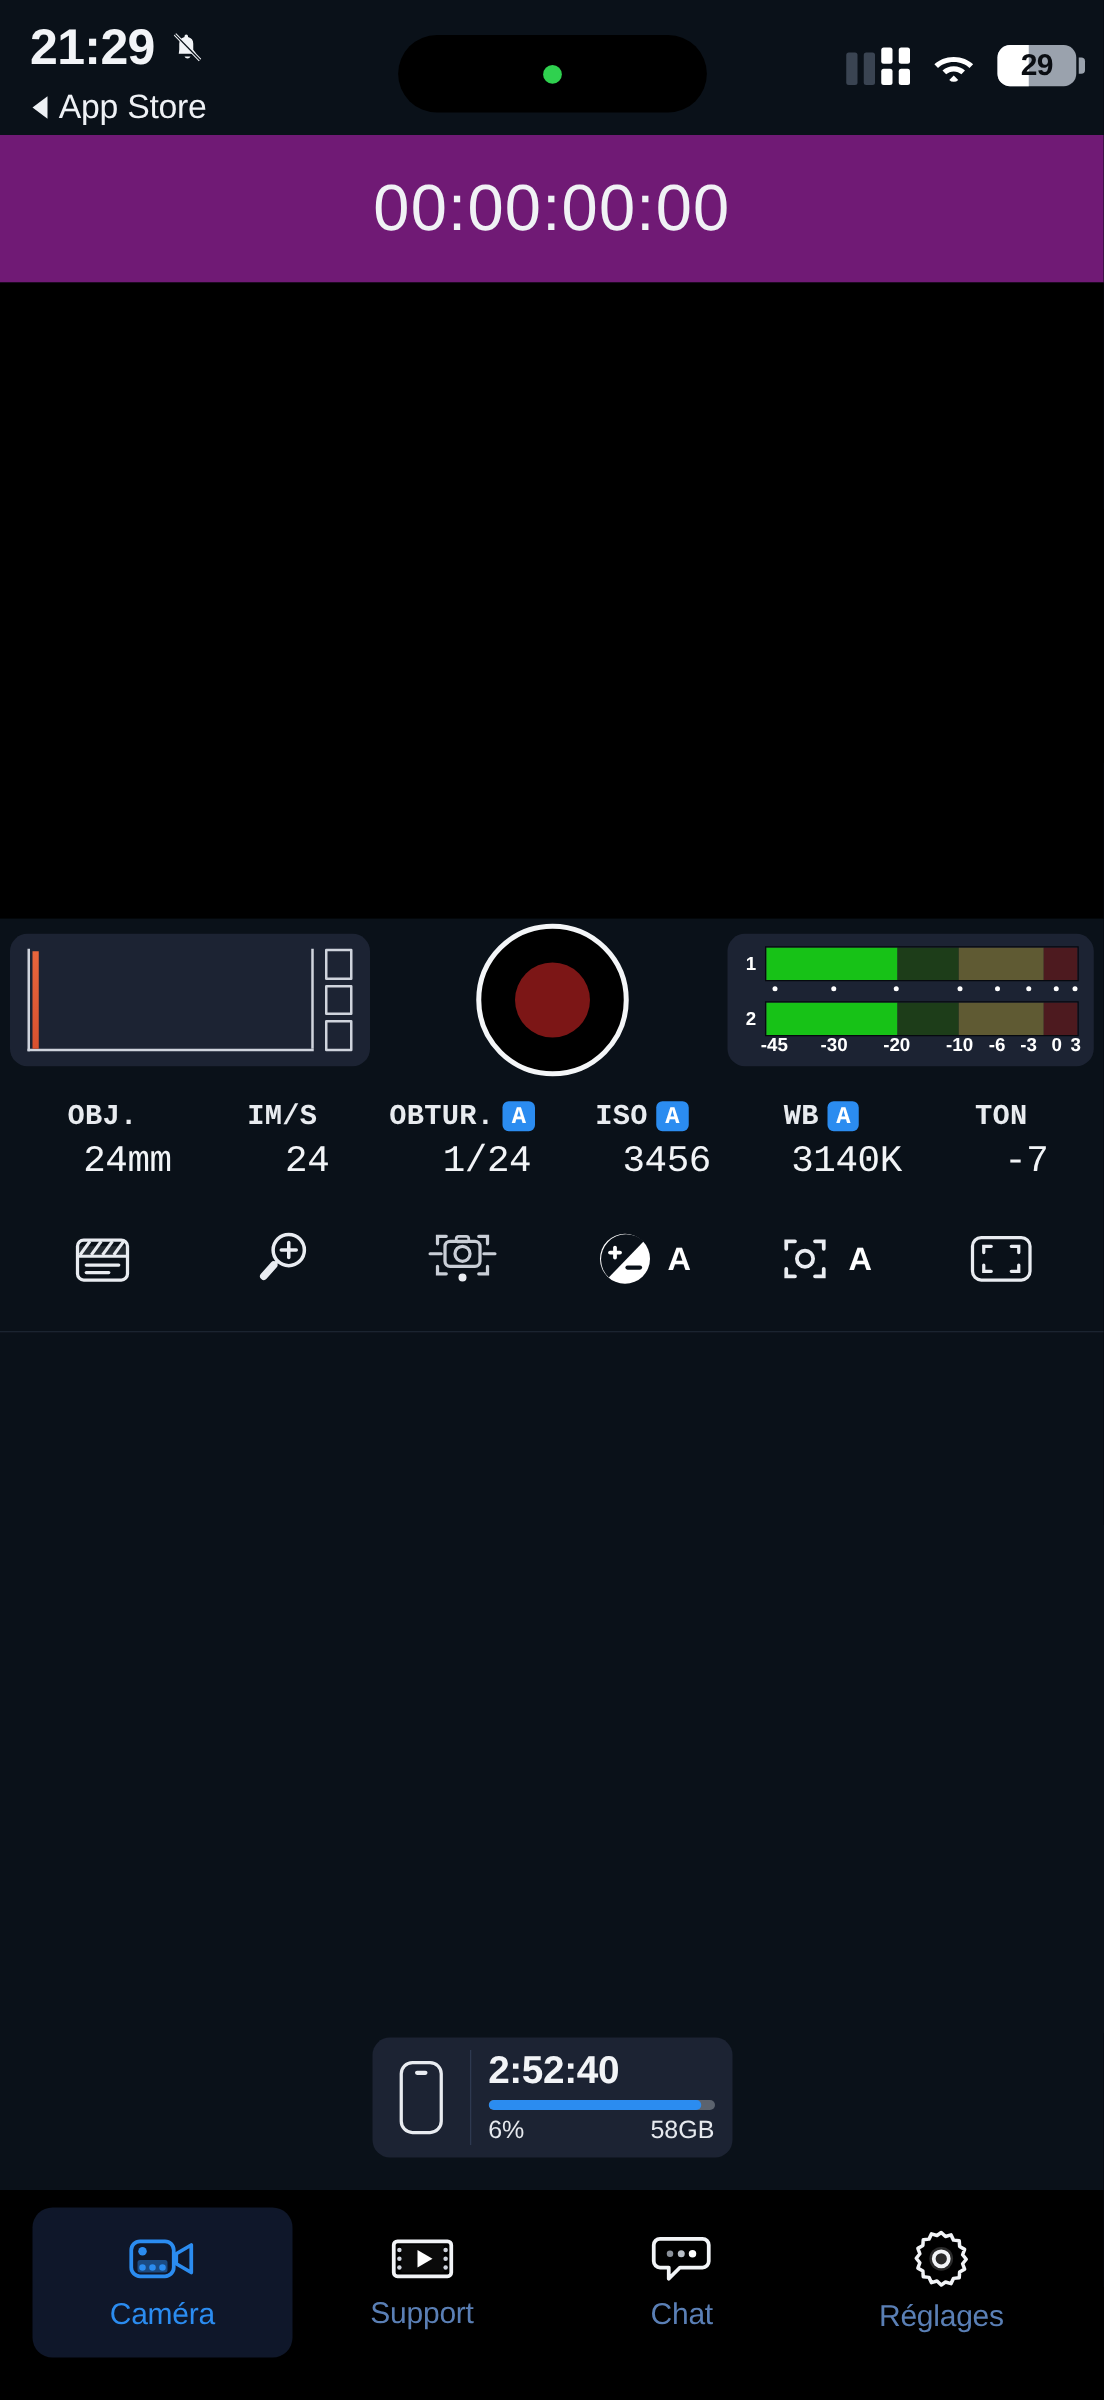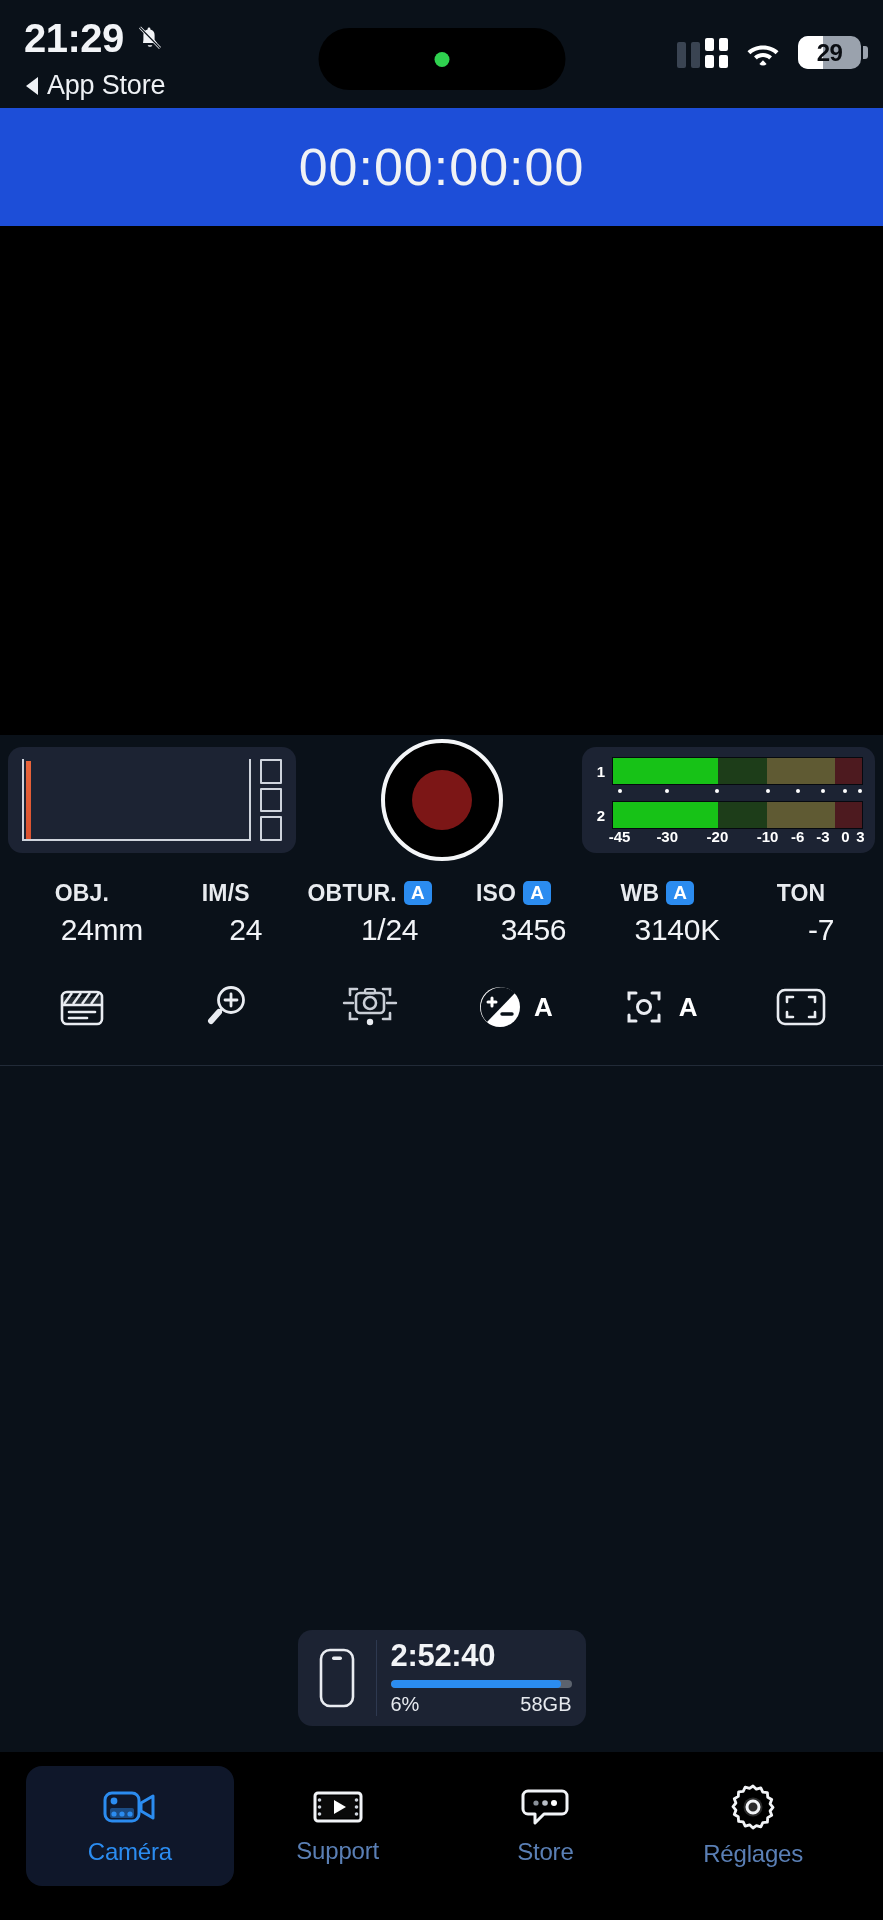--- a/index.html
+++ b/index.html
@@ -31,21 +31,21 @@
   .sig i.r1 { height:13px; align-self:end; }
   .sig i.r2 { height:13px; }
   .sig i.tall { height:26px; grid-row:1/3; align-self:end; }
   .wifi { width:38px; height:28px; position:relative; }
   .batt { width:63px; height:33px; border-radius:10px; background:#9aa2ad; position:relative; display:flex; align-items:center; }
   .batt-fill { position:absolute; left:0; top:0; bottom:0; width:40%; background:#fff; border-radius:10px 0 0 10px; }
   .batt-num { position:relative; width:100%; text-align:center; font-size:24px; font-weight:700; color:#0a0d12; line-height:1; letter-spacing:-0.5px; }
   .batt-tip { position:absolute; right:-7px; top:10px; width:5px; height:13px; background:#9aa2ad; border-radius:0 3px 3px 0; }
 
   
-  .tc-wrap { flex:none; height:118px; display:flex; align-items:center; justify-content:center; background:#1d4ed8;text-align:right; }
+  .tc-wrap { flex:none; height:118px; display:flex; align-items:center; justify-content:center; background:#701a75;text-align:right; }
   .timecode { font-size:52px; font-weight:500; color:#f0f2f5; letter-spacing:1px; }
 
   
   .viewfinder { flex:none; height:509px; background:#000; }
 
   
   .panel { flex:none; background:#0a1119; }
   .toprow { height:130px; position:relative; display:flex; align-items:center; }
 
   .hist-card { position:absolute; left:8px; top:12px; width:288px; height:106px; background:#1c2333; border-radius:14px; padding:12px 14px; display:flex; gap:9px; }
@@ -64,21 +64,21 @@
   .mlab { font-size:15px; color:#fff; font-weight:600; width:11px; text-align:right; line-height:1; }
   .mbar { flex:1; height:28px; border:1.5px solid #06090f; display:flex; overflow:hidden; }
   .mseg { height:100%; }
   .mticks { position:relative; height:9px; margin:2px 0 1px 18px; }
   .mticks i { position:absolute; top:0; width:4px; height:4px; background:#fff; border-radius:50%; }
   .mscale { position:relative; height:18px; margin-left:18px; }
   .mscale span { position:absolute; top:0; font-size:15px; color:#fff; font-weight:600; transform:translateX(-50%); line-height:1; }
 
   
   .settings { display:flex; padding:14px 10px 6px 10px; }
-  .sitem { flex:1; display:flex; flex-direction:column; align-items:center; gap:6px; }
+  .sitem { flex:1; display:flex; flex-direction:column; align-items:center; gap:6px;font-family:Liberation Mono, monospace; }
   .sitem-top { display:flex; align-items:center; gap:7px; height:28px; }
   .sitem-lab { font-size:23px; font-weight:600; color:#e8ebef; letter-spacing:0.2px; }
   .sitem-lab.dim { color:#767d88; }
   .abadge { background:#2b8cf0; color:#fff; font-size:19px; font-weight:700; border-radius:5px; padding:2px 7px; line-height:1.1; }
   .sitem-val { font-size:30px; font-weight:500; color:#f2f4f7; letter-spacing:-0.3px;margin-left:40px; }
   .sitem-val.dim { color:#767d88; }
 
   
   .iconrow { display:flex; padding:22px 10px 26px 10px; }
   .icell { flex:1; display:flex; align-items:center; justify-content:center; gap:8px; height:64px; }
@@ -428,21 +428,21 @@
       </div>
       <div class="tab">
         <span>
           <svg width="50" height="42" viewBox="0 0 50 42">
             <path d="M8 5h34a5 5 0 0 1 5 5v13a5 5 0 0 1-5 5H24l-9 9v-9H8a5 5 0 0 1-5-5V10a5 5 0 0 1 5-5z" fill="none" stroke="#f2f4f7" stroke-width="3" stroke-linejoin="round"></path>
             <circle cx="16" cy="17" r="2.6" fill="#8a9099"></circle>
             <circle cx="25" cy="17" r="2.8" fill="#b9bfc7"></circle>
             <circle cx="34" cy="17" r="3" fill="#fff"></circle>
           </svg>
         </span>
-        <span class="tab-lab">Store</span>
+        <span class="tab-lab">Chat</span>
       </div>
       <div class="tab">
         <span>
           <svg width="46" height="46" viewBox="0 0 46 46">
             <path d="M23 2l3.4 3.2 4.4-1.3 2 4.2 4.6.5.3 4.6 4 2.3-1.6 4.3 2.9 3.6-2.9 3.6 1.6 4.3-4 2.3-.3 4.6-4.6.5-2 4.2-4.4-1.3L23 44l-3.4-3.2-4.4 1.3-2-4.2-4.6-.5-.3-4.6-4-2.3 1.6-4.3L3 22.6l2.9-3.6-1.6-4.3 4-2.3.3-4.6 4.6-.5 2-4.2 4.4 1.3z" fill="none" stroke="#f2f4f7" stroke-width="2.8" stroke-linejoin="round"></path>
             <circle cx="23" cy="23" r="9.5" fill="#2a2a2a"></circle>
             <circle cx="23" cy="23" r="6" fill="none" stroke="#f2f4f7" stroke-width="3"></circle>
           </svg>
         </span>
         <span class="tab-lab">Réglages</span>

